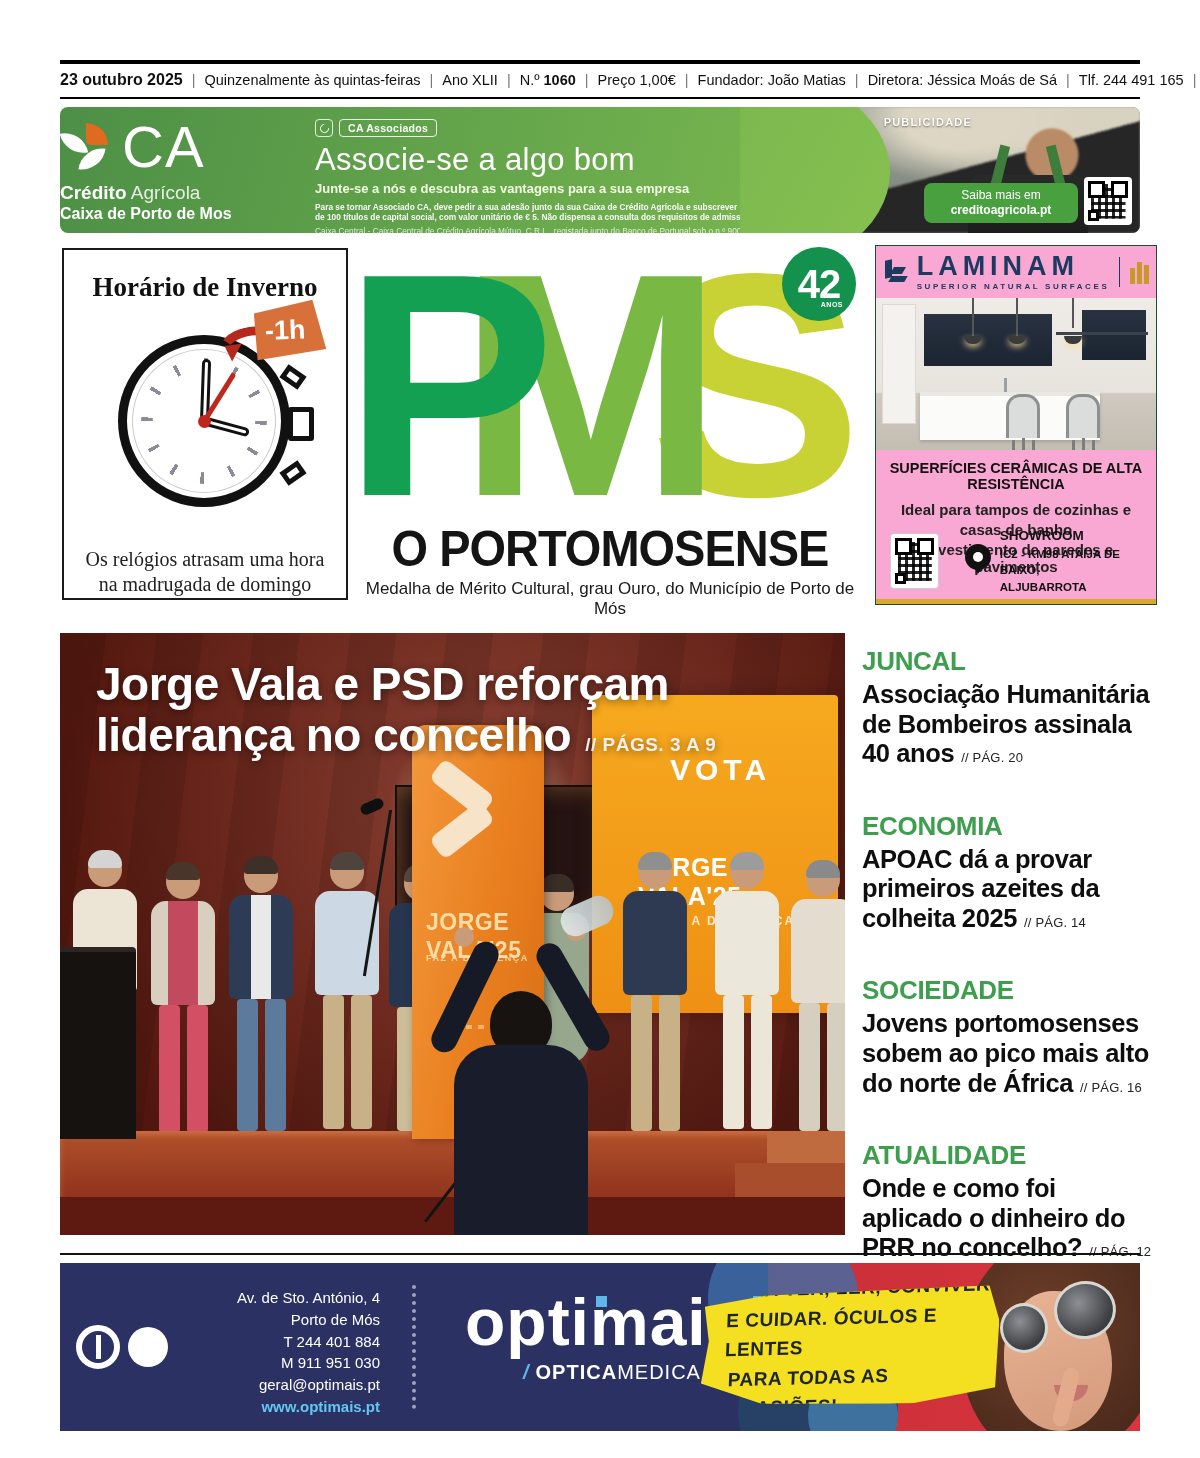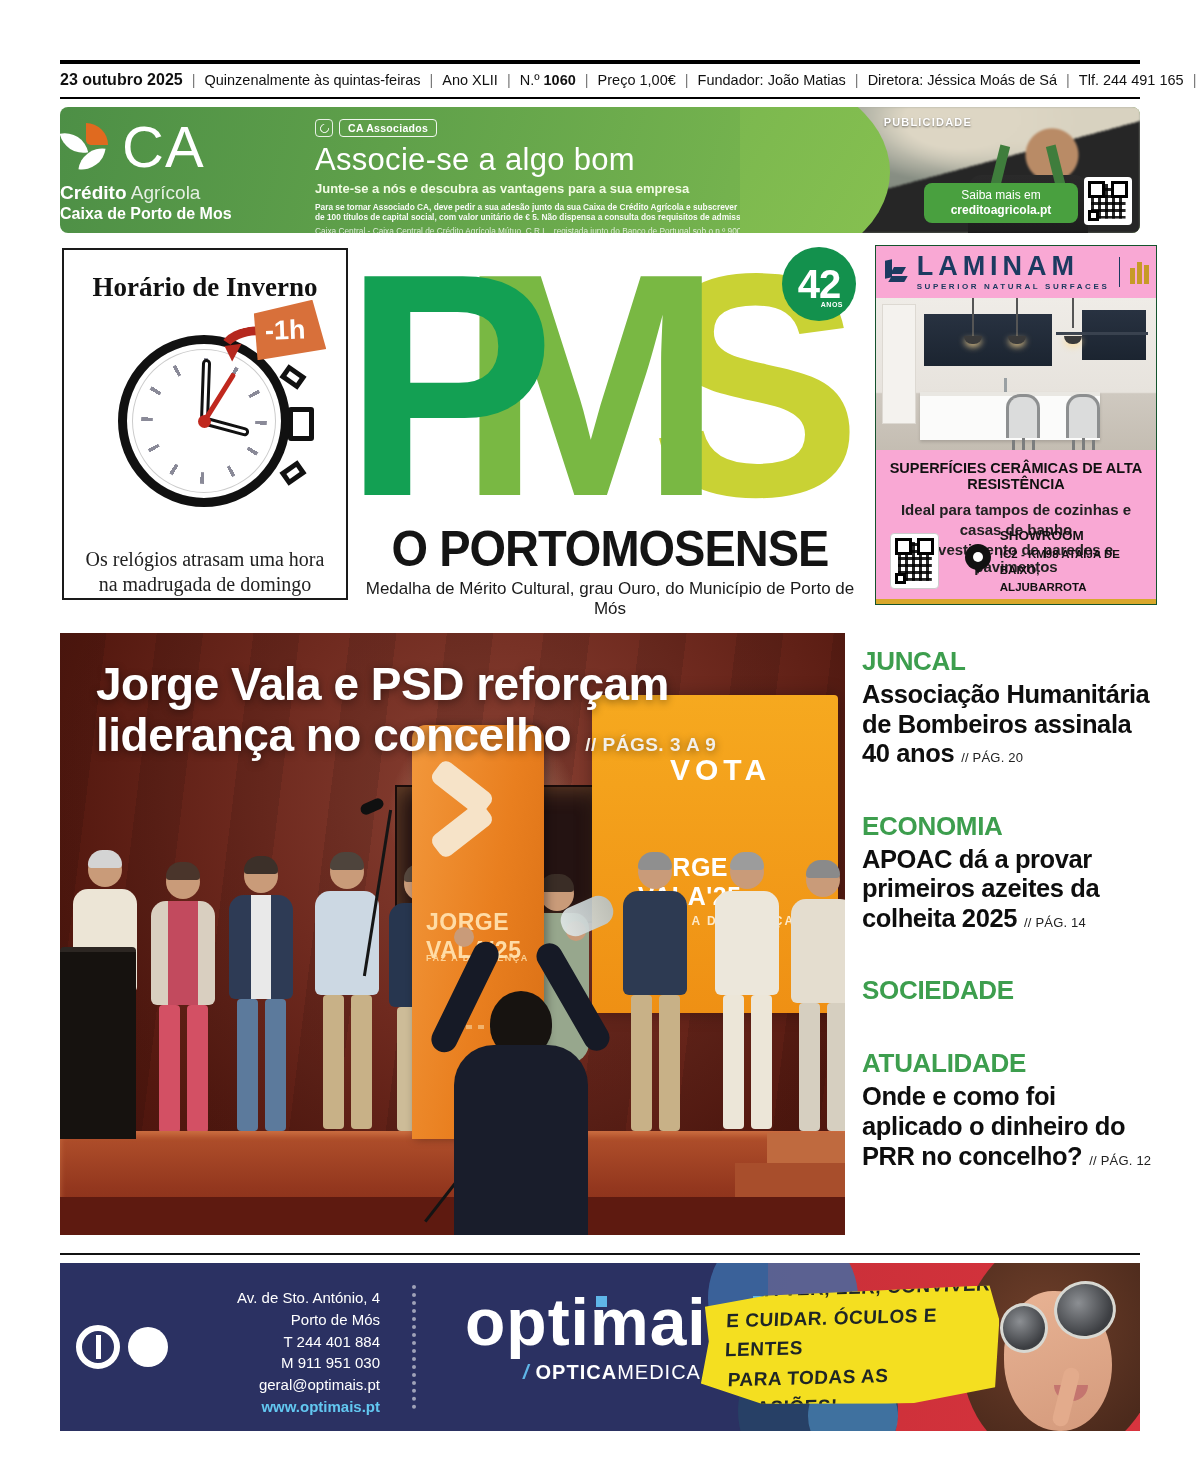--- a/index.html
+++ b/index.html
@@ -553,20 +553,21 @@
     <div class="section">
       <div class="sec-cat">JUNCAL</div>
       <div class="sec-title"><span>Associação Humanitária de Bombeiros assinala 40 anos</span><span class="sec-page">// PÁG. 20</span></div>
     </div>
     <div class="section">
       <div class="sec-cat">ECONOMIA</div>
       <div class="sec-title"><span>APOAC dá a provar primeiros azeites da colheita 2025</span><span class="sec-page">// PÁG. 14</span></div>
     </div>
     <div class="section">
       <div class="sec-cat">SOCIEDADE</div>
+      <div class="sec-title"><span>Jovens portomosenses sobem ao pico mais alto do norte de África</span><span class="sec-page">// PÁG. 16</span></div>
     </div>
     <div class="section">
       <div class="sec-cat">ATUALIDADE</div>
       <div class="sec-title"><span>Onde e como foi aplicado o dinheiro do PRR no concelho?</span><span class="sec-page">// PÁG. 12</span></div>
     </div>
   </aside>
 
   <div class="bottom-rule"></div>
   <div class="opt-ad">
     <div class="opt-red">

